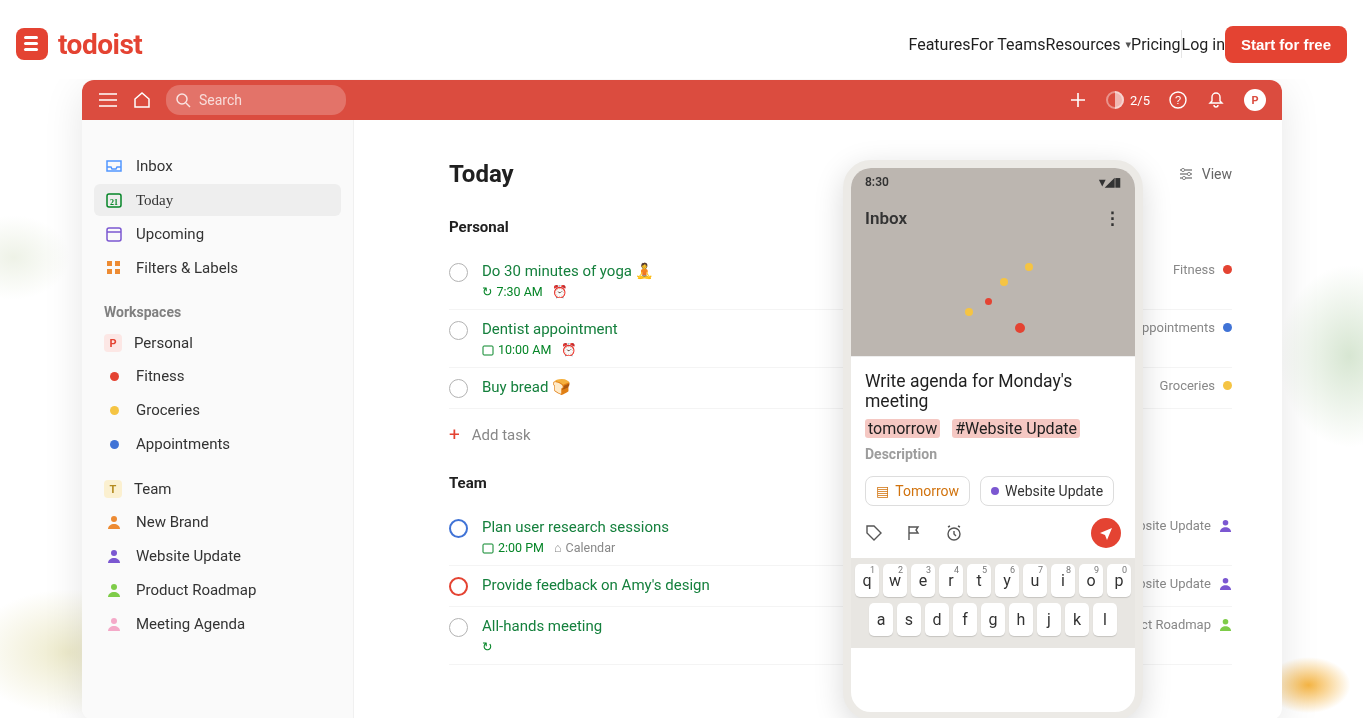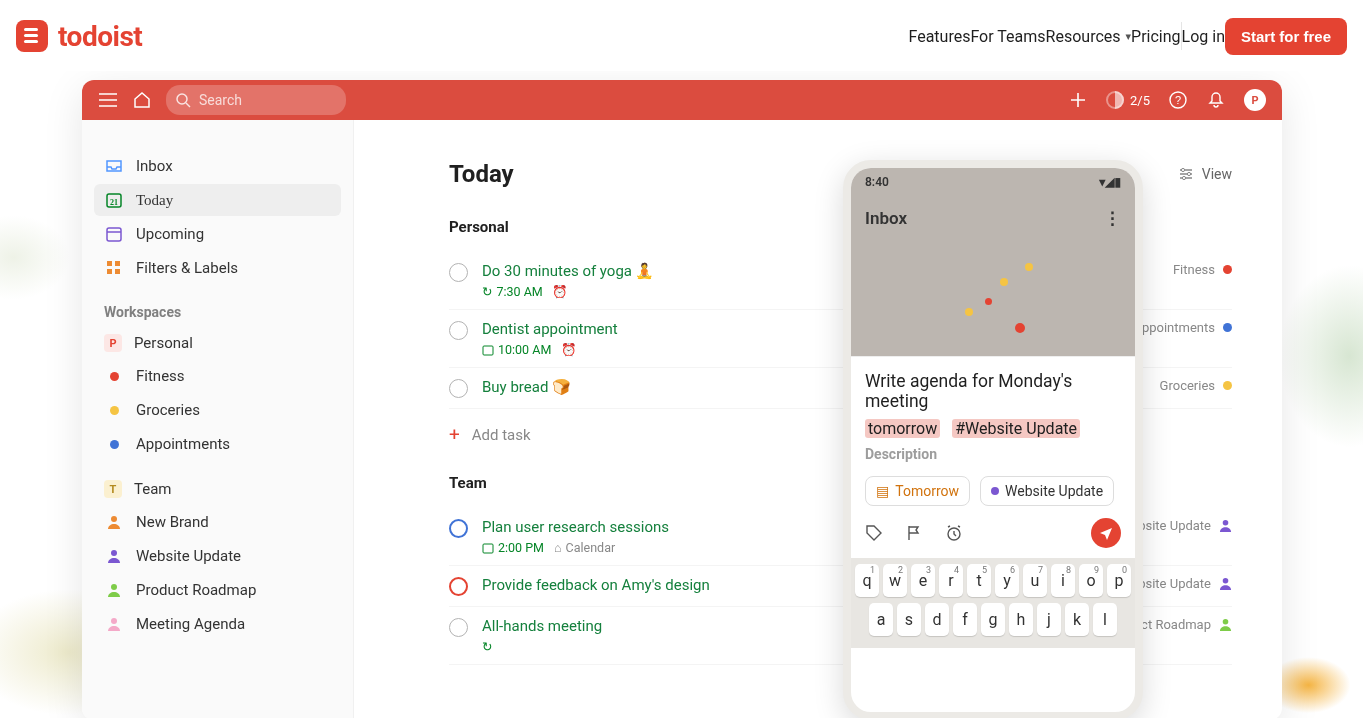--- a/index.html
+++ b/index.html
@@ -9,21 +9,21 @@
     color: #202020;
     width: 1363px;
     height: 718px;
     overflow: hidden;
     position: relative;
   }
 
   
   .topnav {
     position: absolute;
-    top: 1px; left: 0; right: 0;
+    top: 9px; left: 0; right: 0;
     height: 70px;
     display: flex;
     align-items: center;
     justify-content: space-between;
     padding: 0 16px;
     background: #fff;
     z-index: 50;
   }
   .brand { display: flex; align-items: center; gap: 10px; }
   .brand-logo {
@@ -569,21 +569,21 @@
             </span>
         </div>
       </div>
 
     </div>
   </div>
 </div>
 
 <div class="phone">
   <div class="phone-status">
-    <span>8:40</span>
+    <span>8:30</span>
     <span>▾◢▮</span>
   </div>
   <div class="phone-inbox">
     <div class="phone-inbox-header">
       <span>Inbox</span>
       <span>⋮</span>
     </div>
     <div class="phone-illus">
       <span class="blob red" style="left:150px;top:95px"></span>
       <span class="blob red" style="left:120px;top:70px;width:7px;height:7px"></span>

